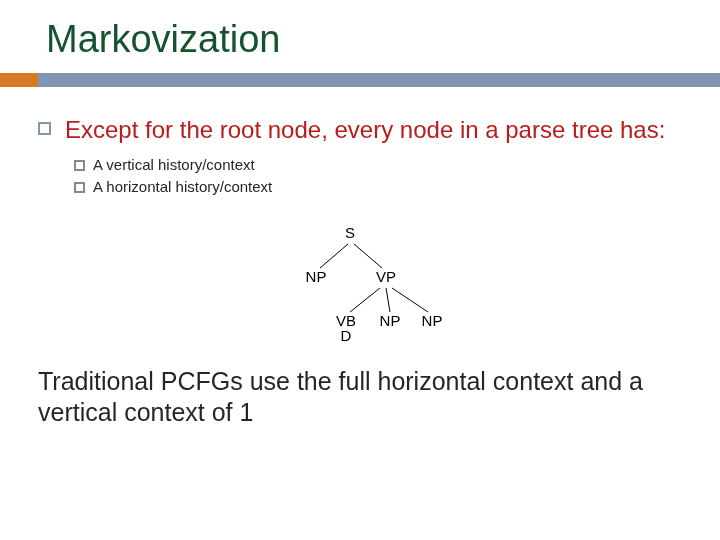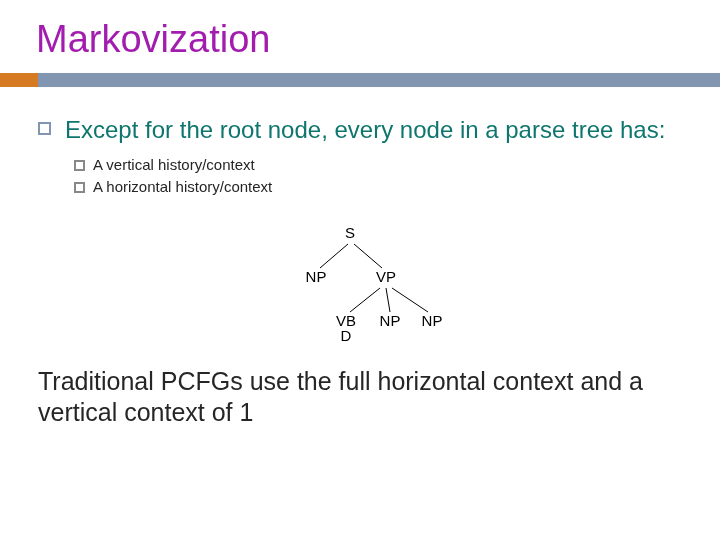--- a/index.html
+++ b/index.html
@@ -7,22 +7,22 @@
     width: 720px;
     height: 540px;
     background: #fff;
     font-family: Arial, Helvetica, sans-serif;
     color: #262626;
     position: relative;
     overflow: hidden;
   }
   .title {
     font-size: 38px;
-    color: #a21caf;
-    padding: 18px 0 12px 36px;
+    color: #14532d;
+    padding: 18px 0 12px 46px;
     font-weight: 400;
   }
   .underline-bar {
     height: 14px;
     width: 100%;
     display: flex;
   }
   .bar-accent {
     width: 38px;
     height: 100%;
@@ -45,21 +45,21 @@
     width: 13px;
     height: 13px;
     border: 2px solid #8296b2;
     margin-top: 7px;
     margin-right: 14px;
     flex-shrink: 0;
   }
   .bullet-text {
     font-size: 24px;
     line-height: 1.25;
-    color: #0f766e;
+    color: #b91c1c;
   }
   .sub-list {
     margin-left: 36px;
     margin-top: 8px;
   }
   .sub-row {
     display: flex;
     align-items: flex-start;
     margin-bottom: 2px;
   }

